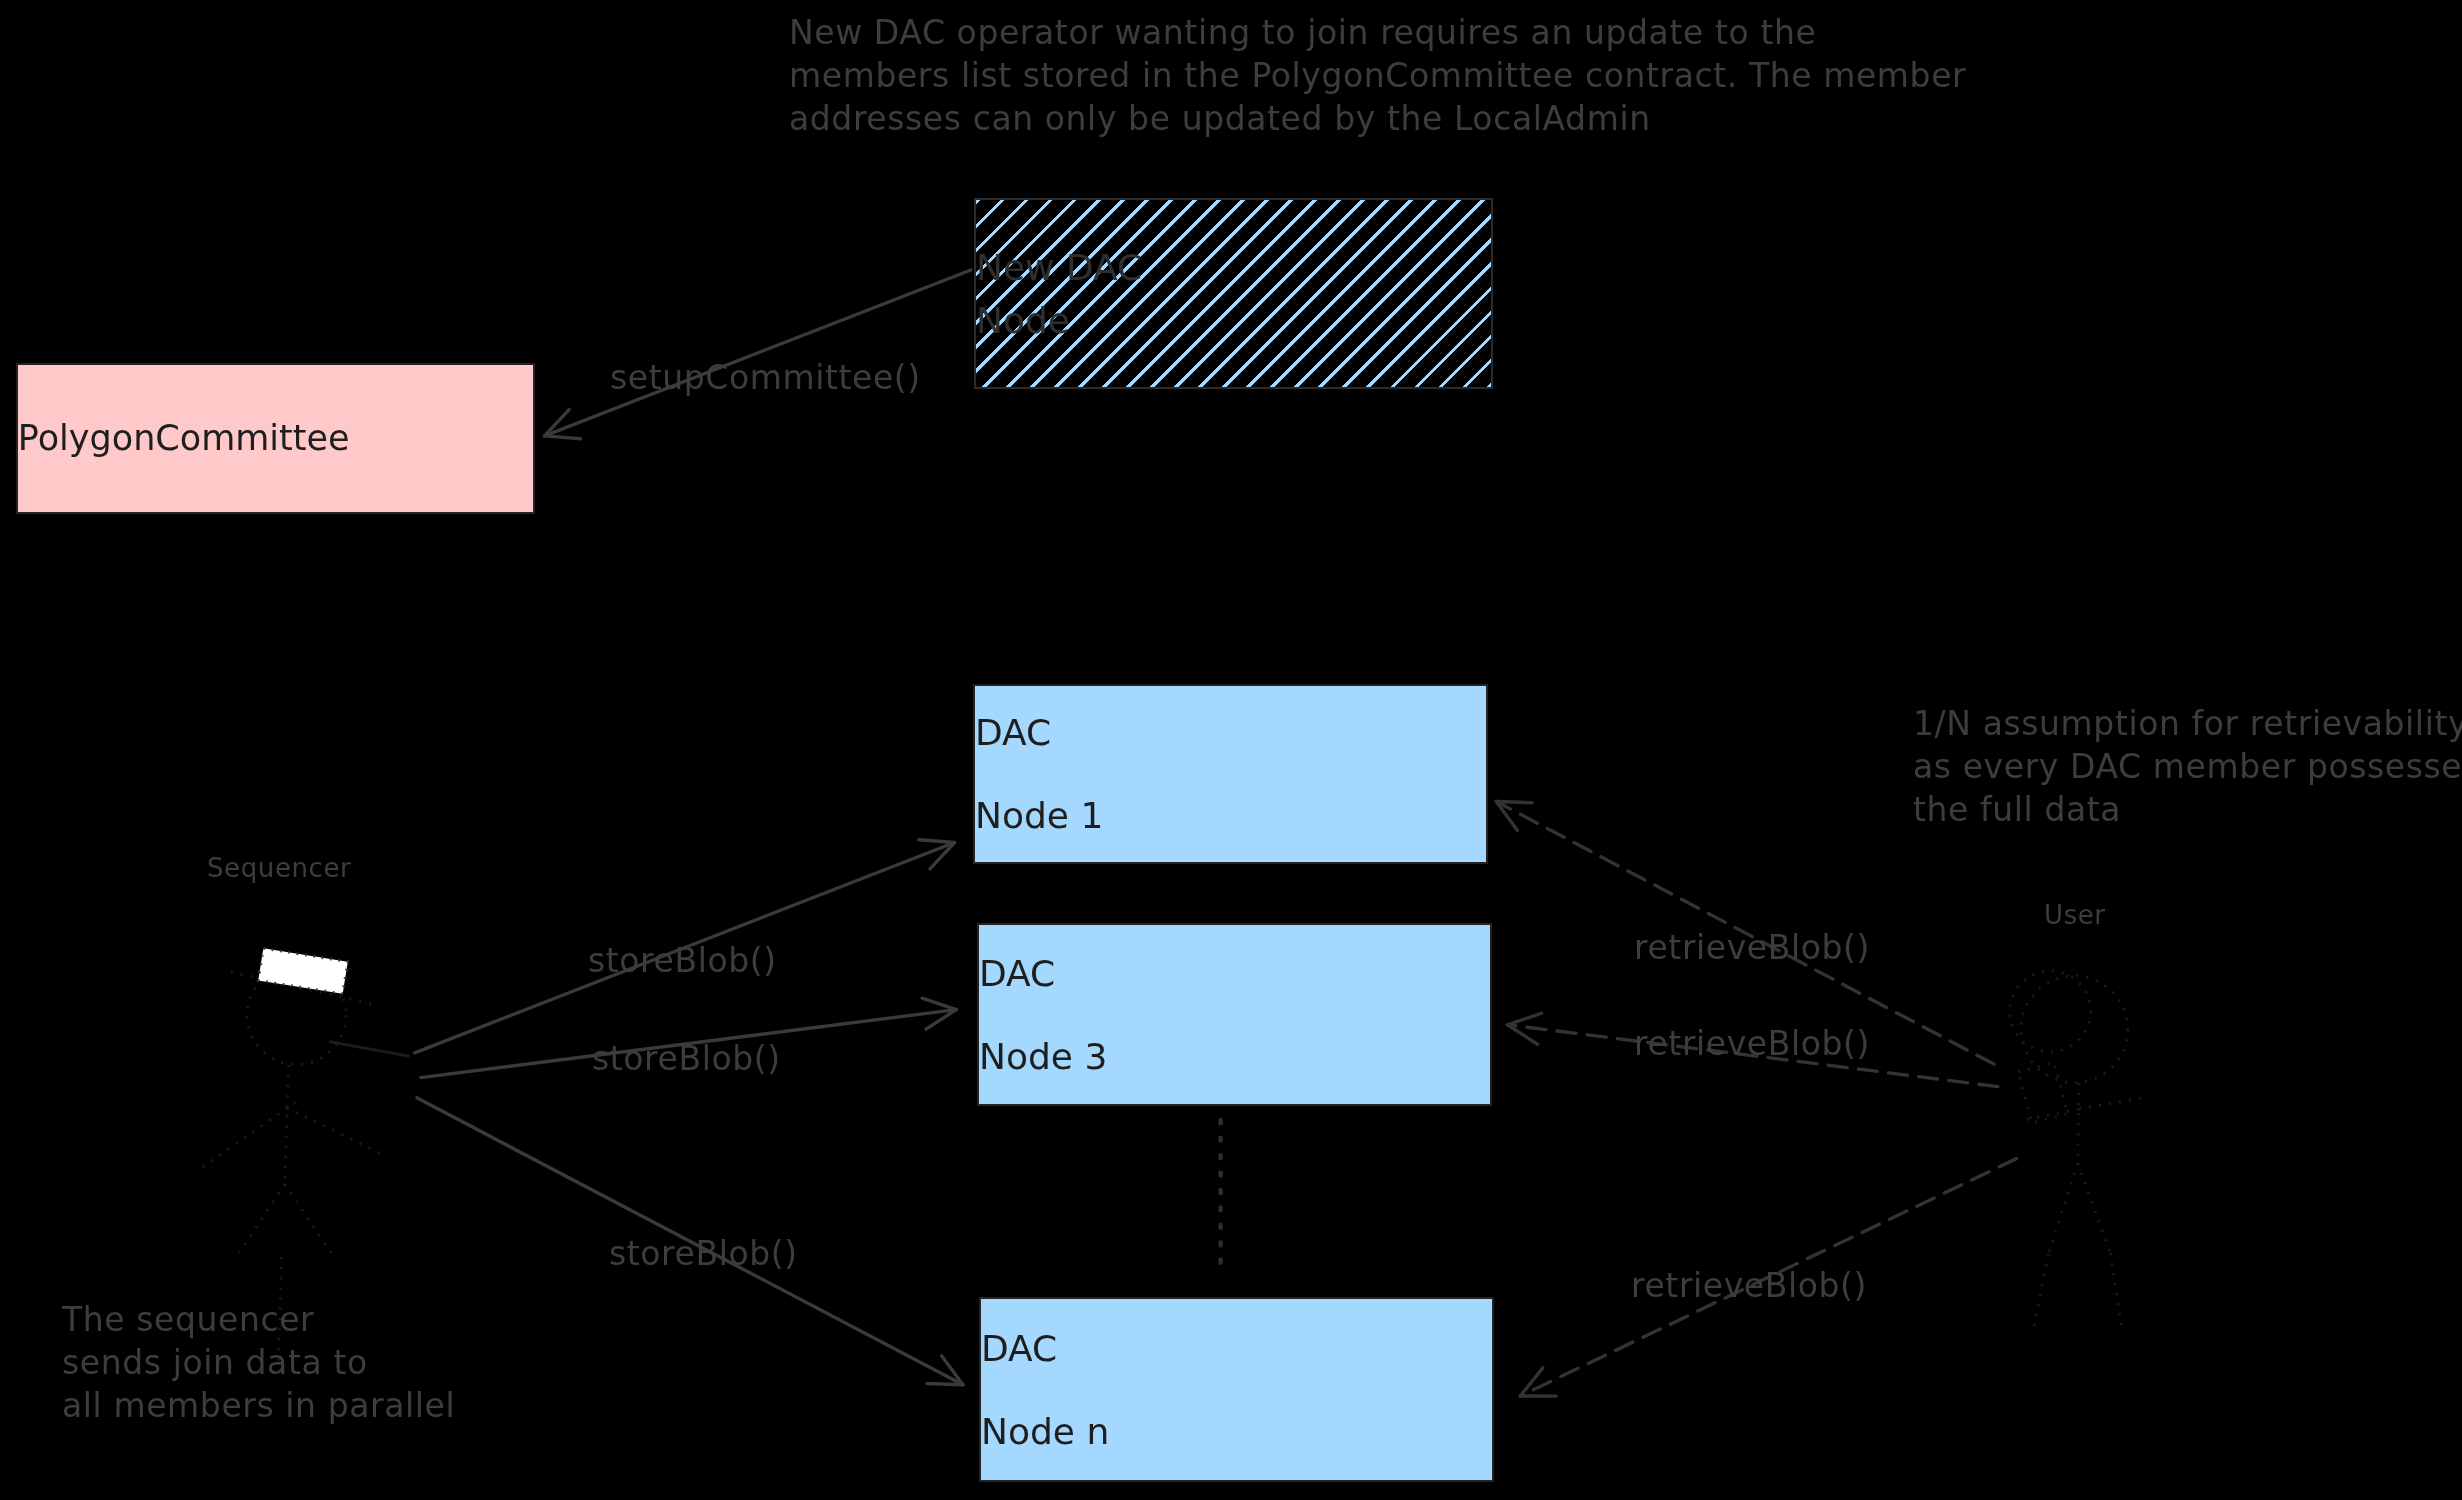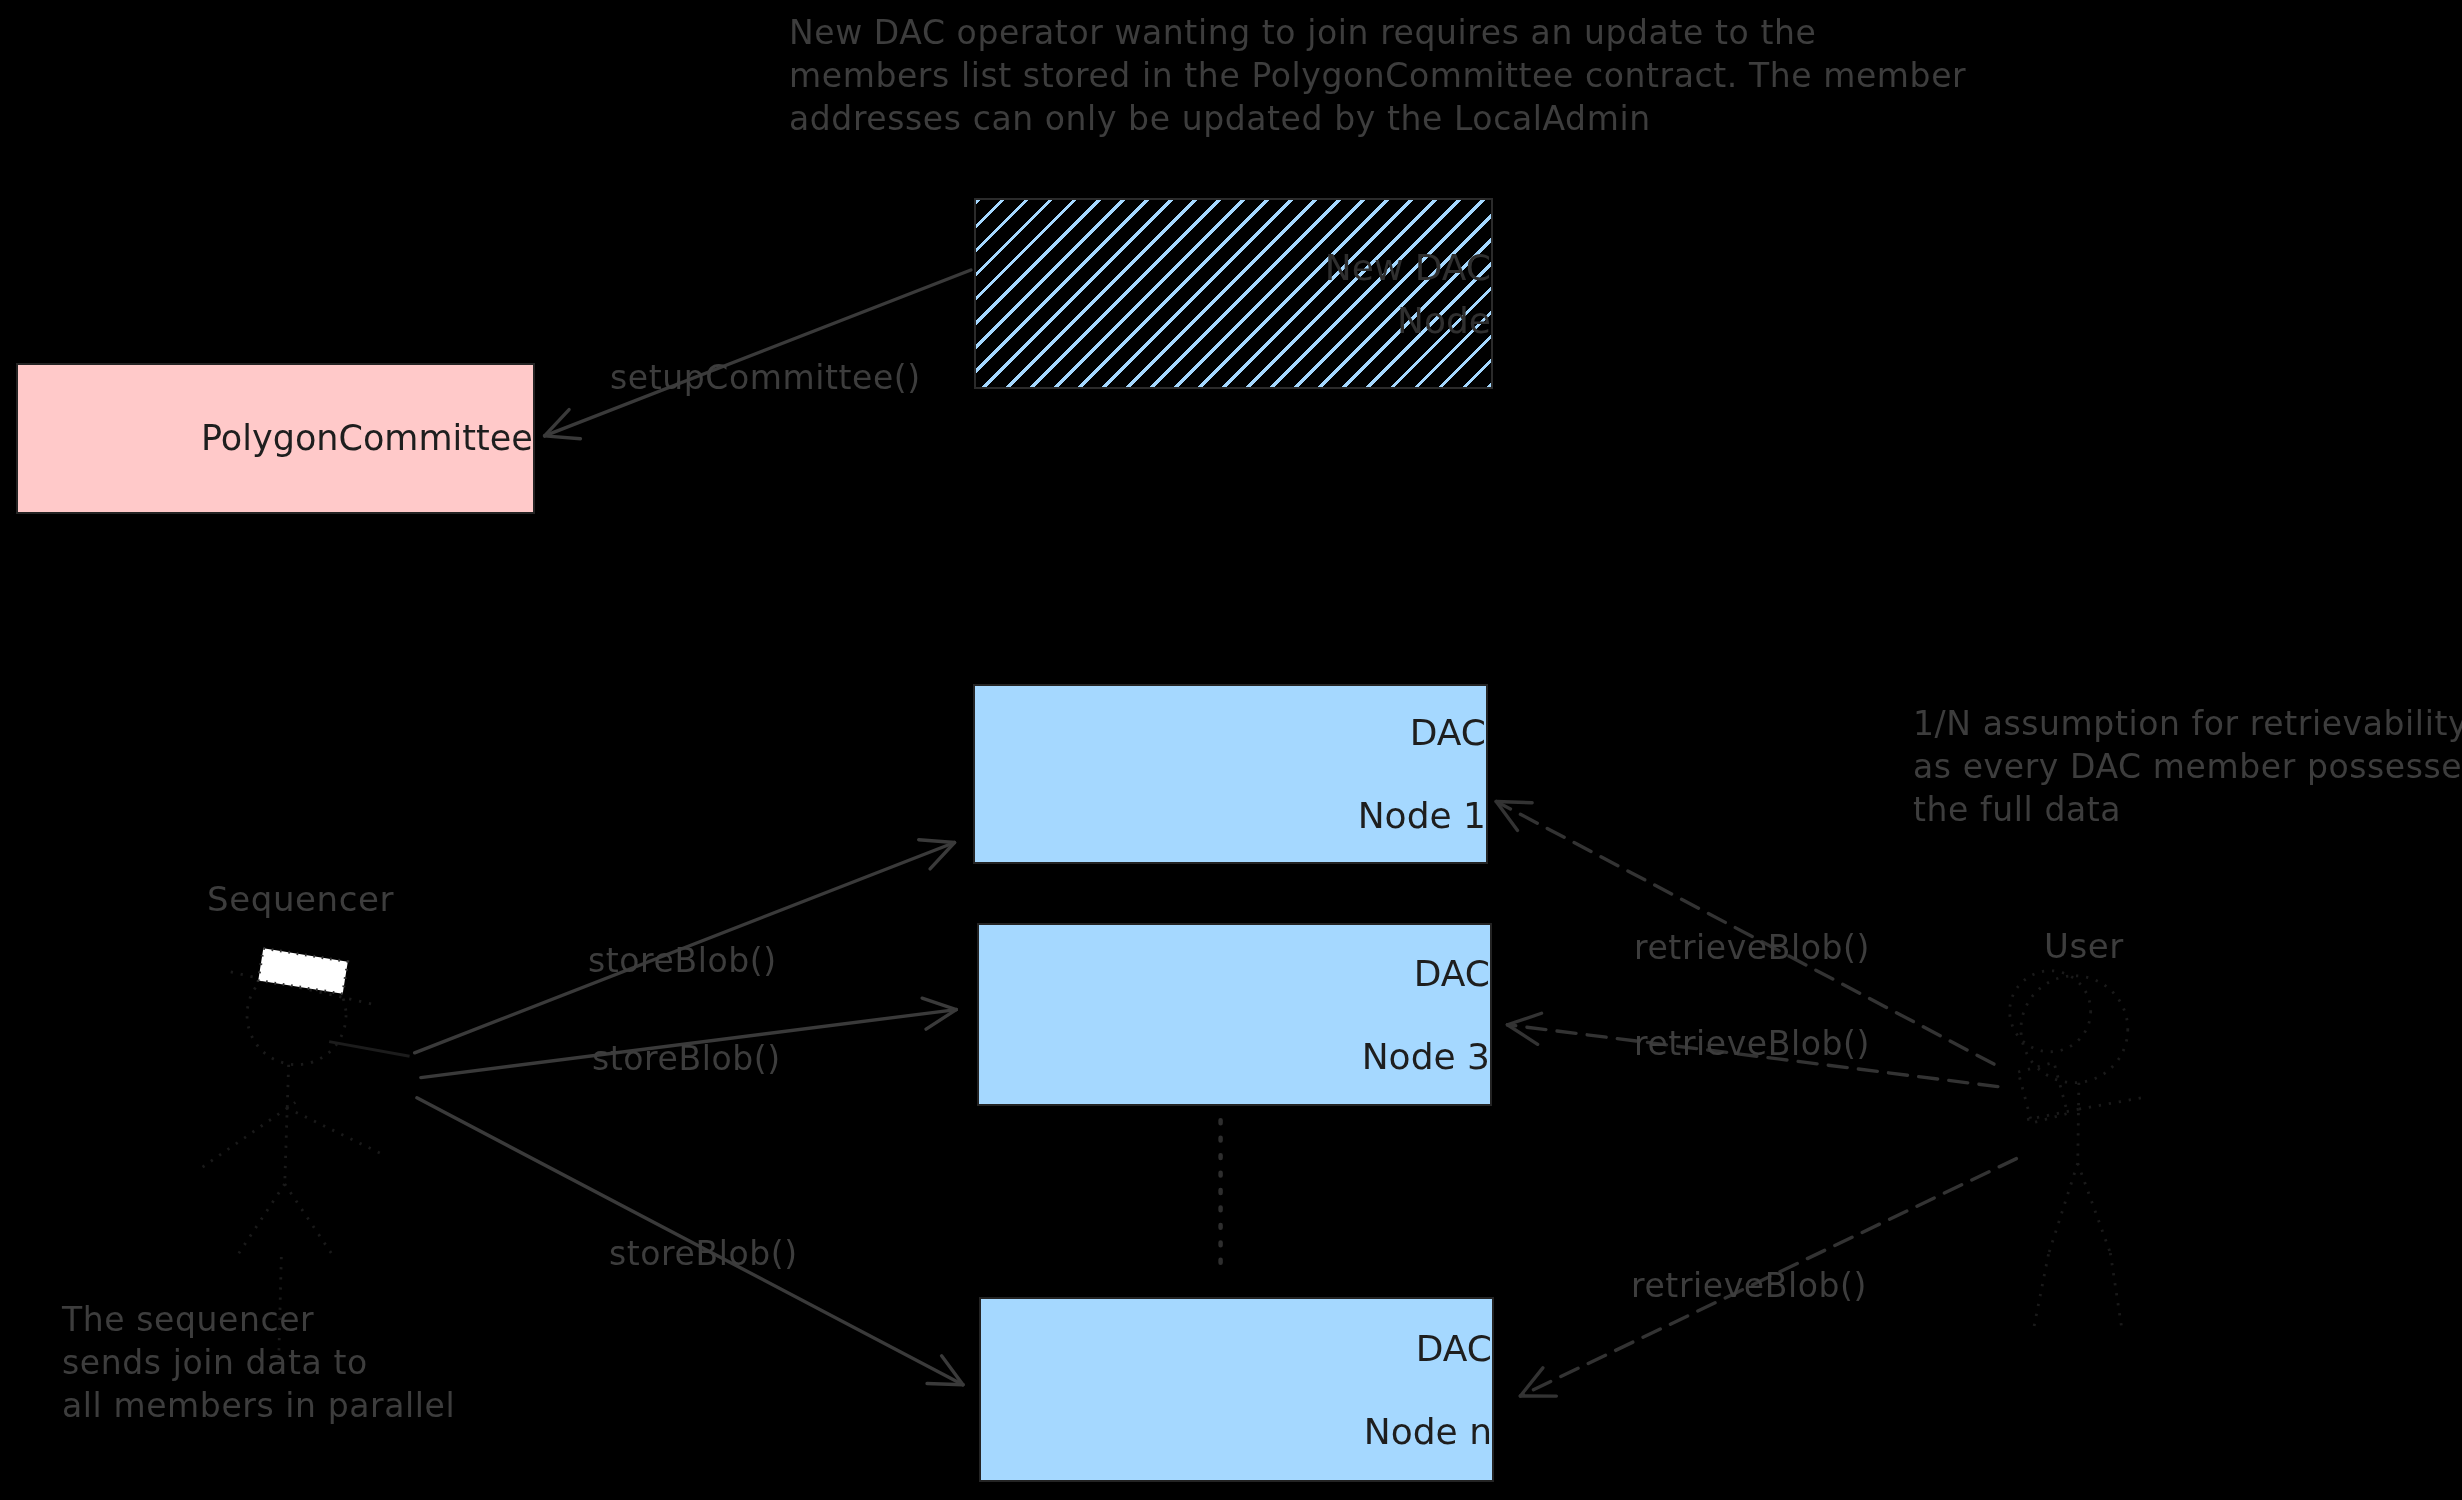--- a/index.html
+++ b/index.html
@@ -36,33 +36,32 @@
   .edge-label {
     position: absolute;
     font-size: 33px;
     color: #3d3d3d;
     white-space: nowrap;
     letter-spacing: 0.6px;
     margin-top: 16px;
   }
   .actor-label {
     position: absolute;
-    font-size: 34px;
+    font-size: 26px;
     color: #3d3d3d;
     white-space: nowrap;
     letter-spacing: 0.6px;
-    margin-top: 26px;
   }
   .box {
     position: absolute;
     box-sizing: border-box;
     border: 2.3px solid #242424;
     display: flex;
     flex-direction: column;
-    align-items: flex-end;
+    align-items: flex-start;
     justify-content: center;
   }
   .box-line {
     font-size: 36px;
     line-height: 53px;
     color: #1e1e1e;
     white-space: nowrap;
   }
   .box-pink { background: #ffc9c9; }
   .box-blue { background: #a5d8ff; gap: 30px; }

